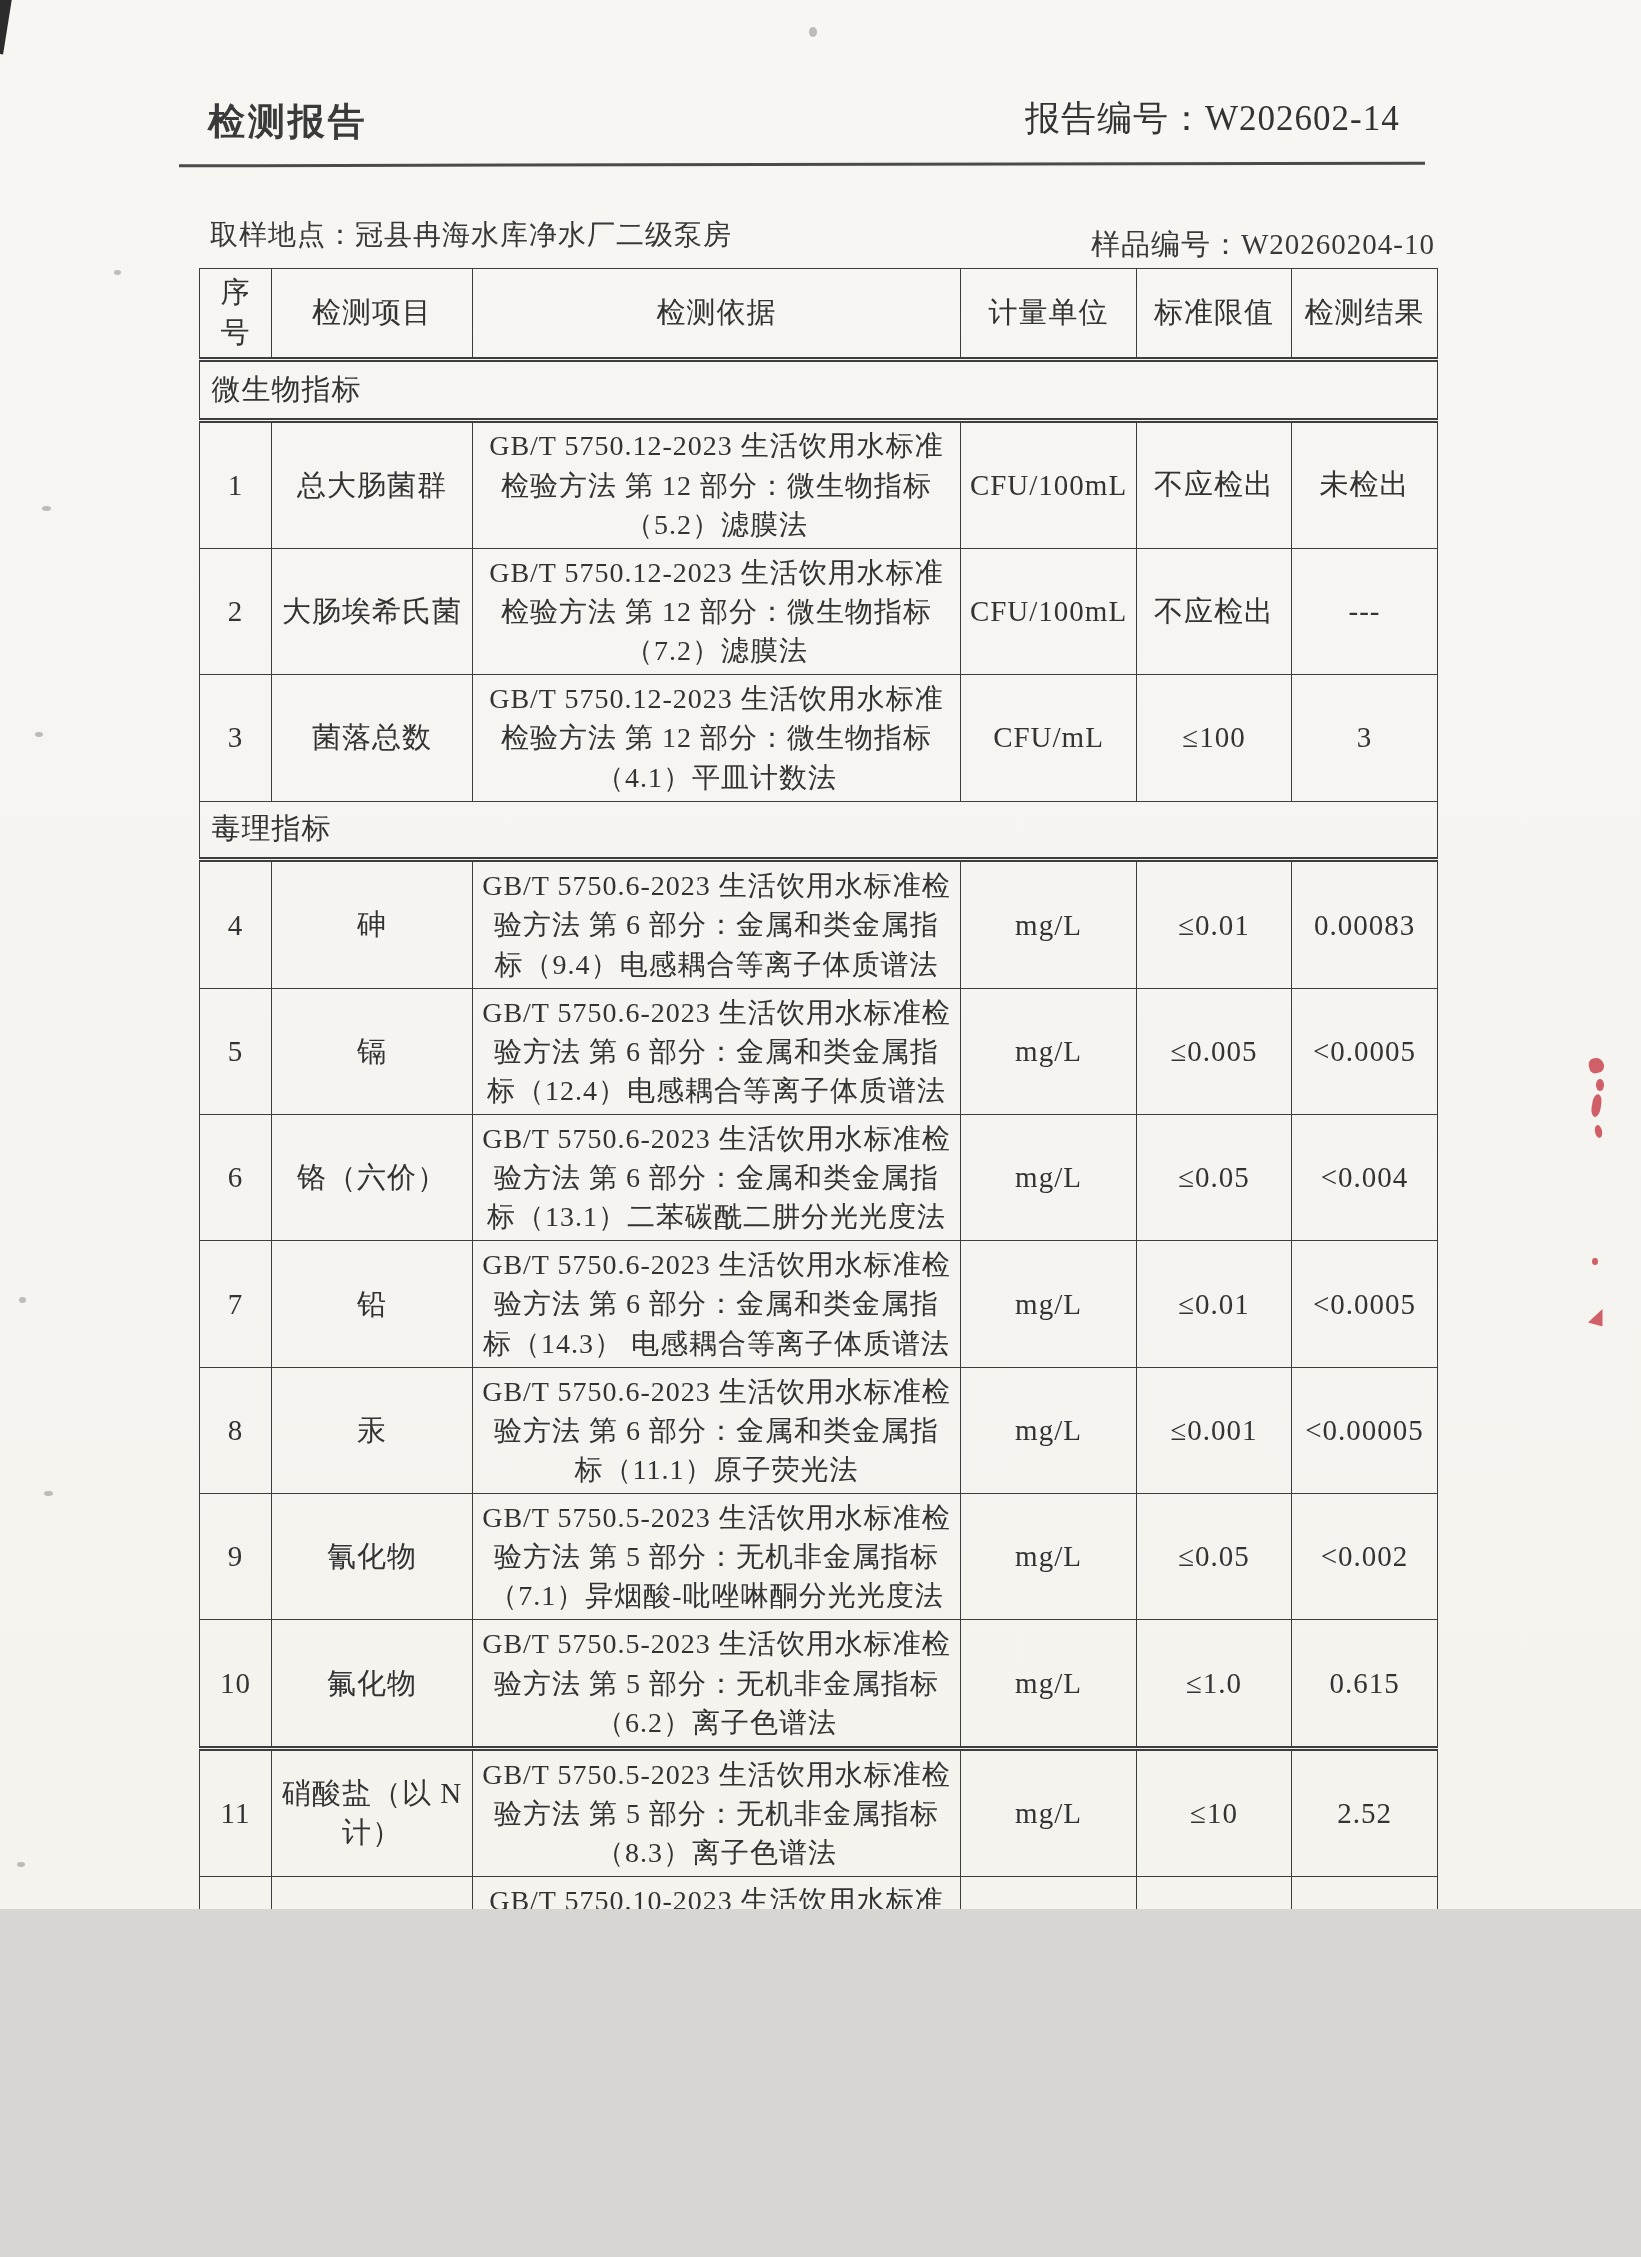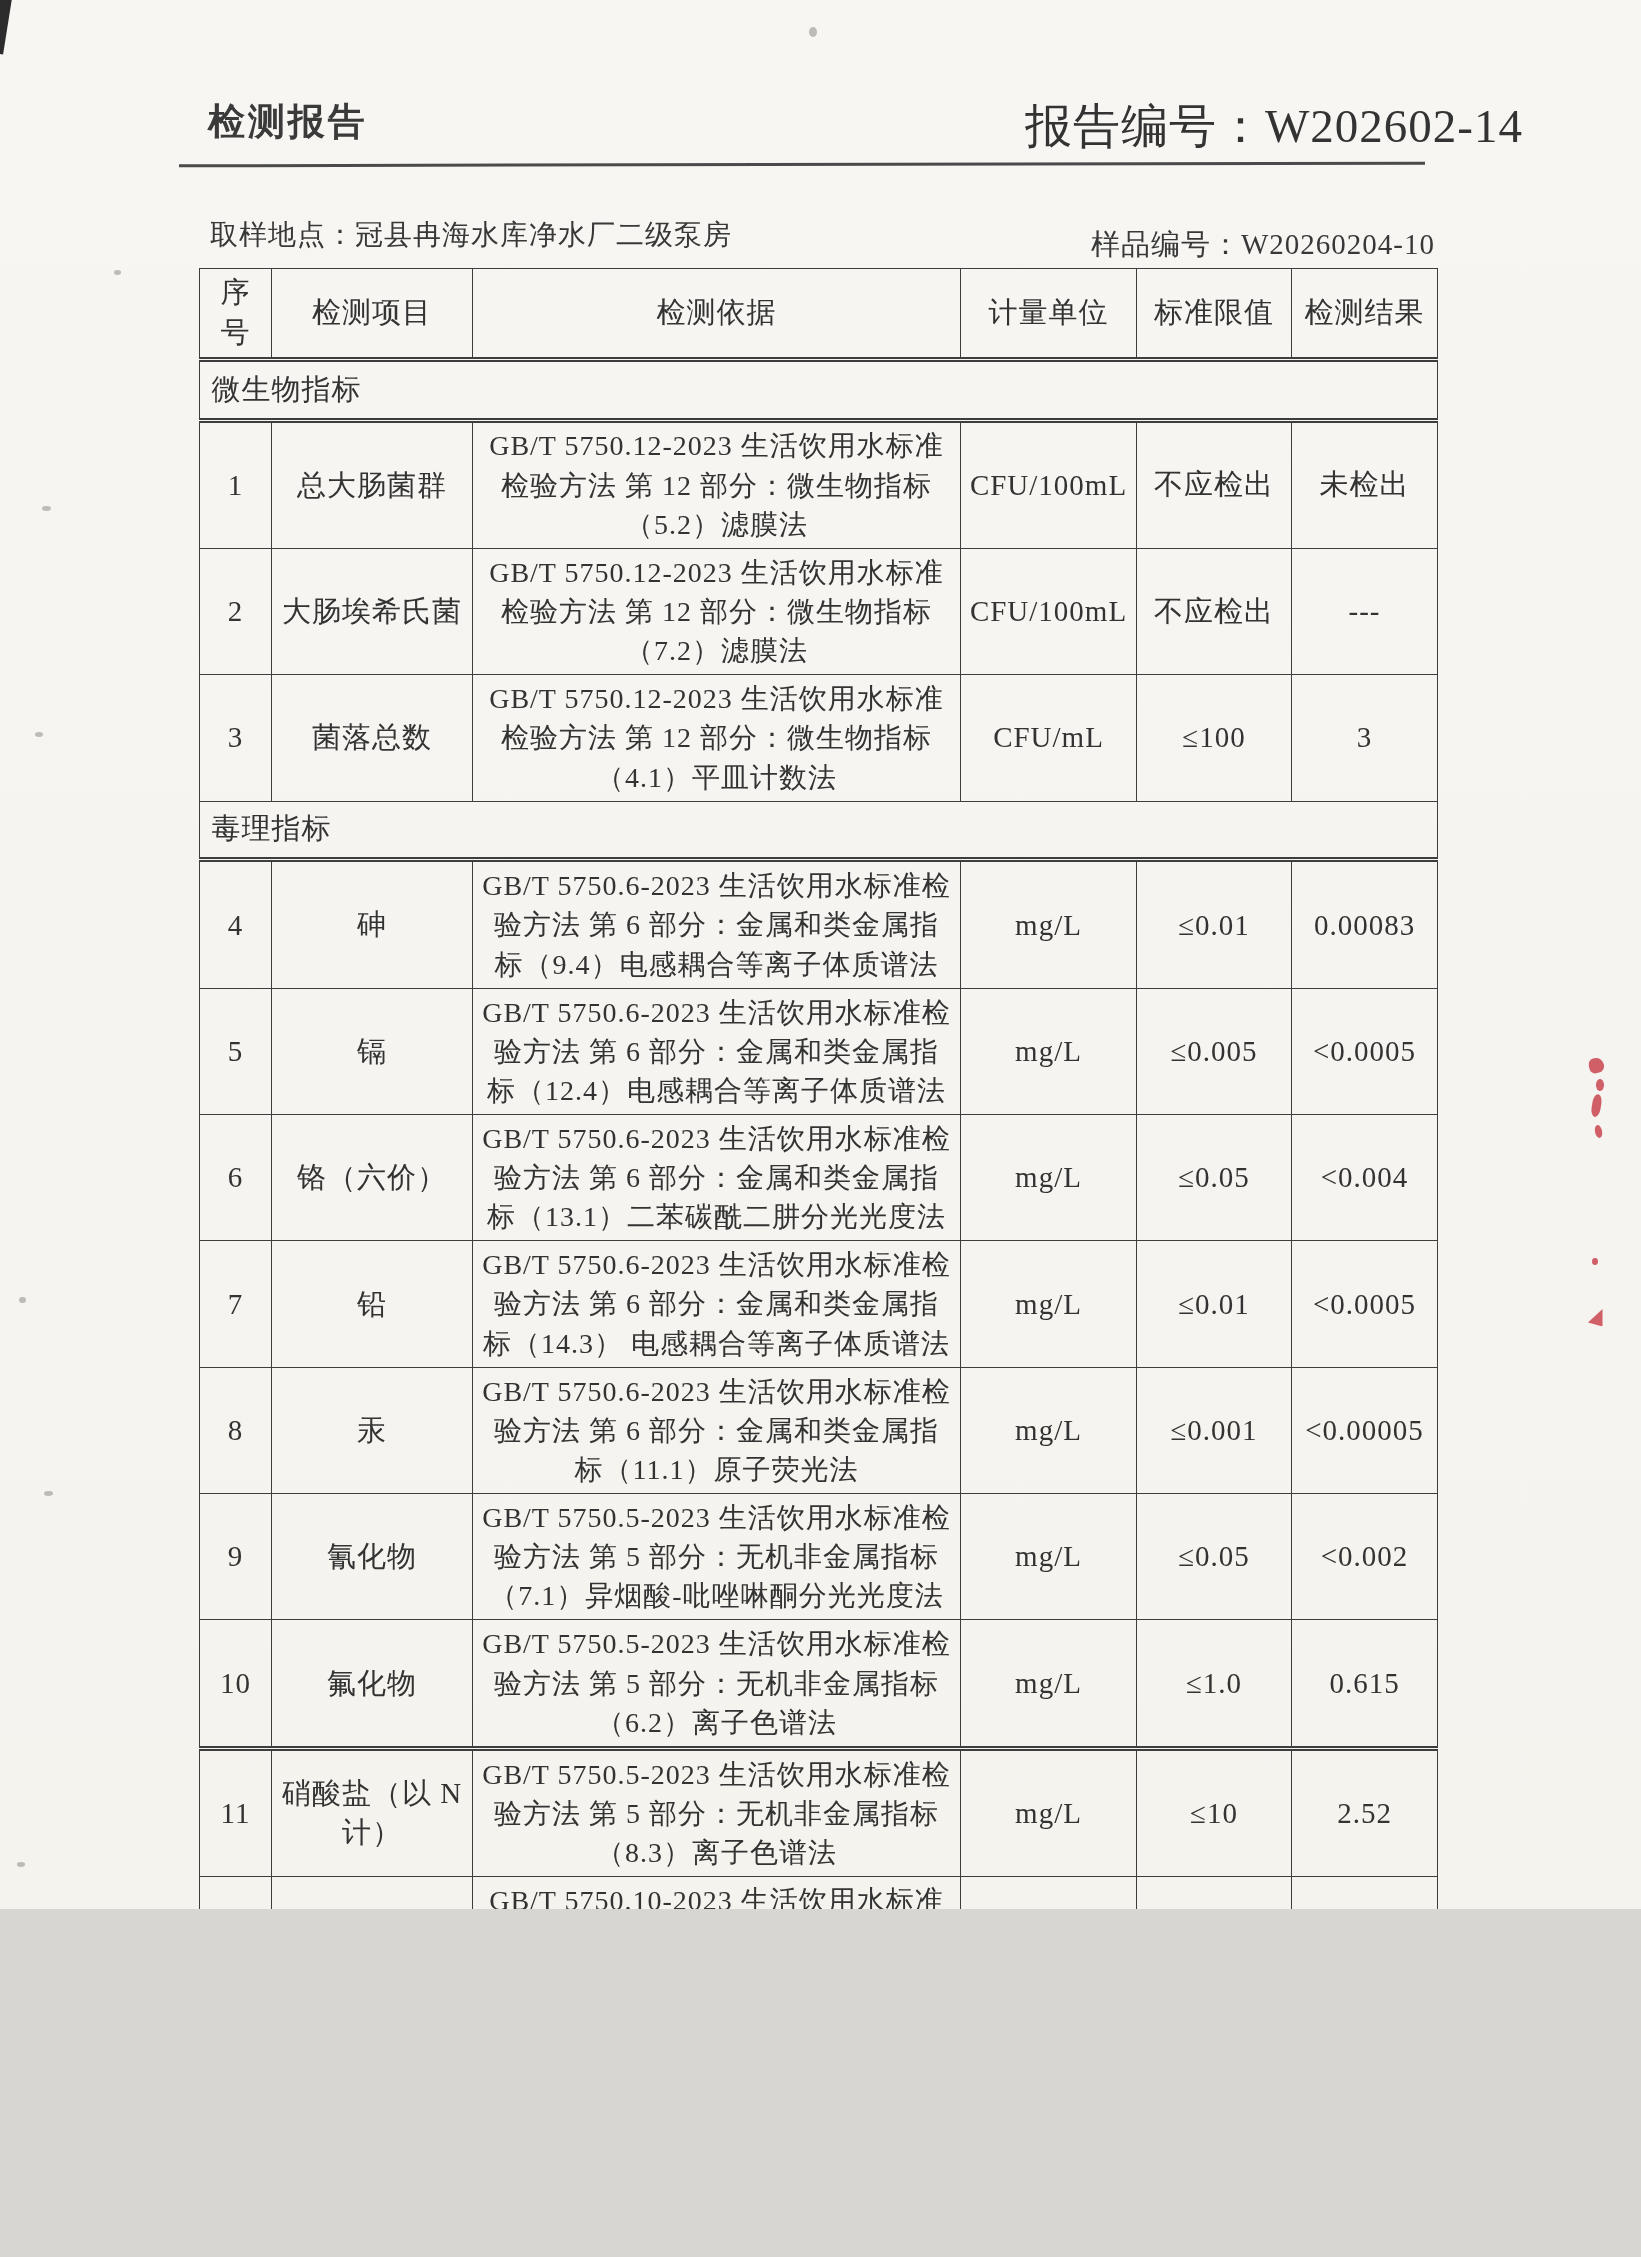--- a/index.html
+++ b/index.html
@@ -12,21 +12,21 @@
     overflow:hidden;
     font-family:"Liberation Serif","DejaVu Serif",serif;
     color:#2e2e2e;
   }
   .doc-title{
     position:absolute;top:97px;left:208px;
     font-size:37px;font-weight:600;letter-spacing:2.9px;color:#3a3a3a;
   }
   .report-no{
     position:absolute;top:95px;left:1025px;
-    font-size:47px;letter-spacing:1px;color:#333;
+    font-size:35px;letter-spacing:1px;color:#333;
   }
   .header-rule{
     position:absolute;top:163px;left:179px;width:1246px;height:2.9px;
     background:#4a4a4a;transform:rotate(-0.12deg);
   }
   .sampling{position:absolute;top:216px;left:210px;font-size:28px;letter-spacing:1px;color:#383838;}
   .sample-no{position:absolute;top:225px;left:1091px;font-size:29px;letter-spacing:1px;color:#383838;}
 
   table.results{
     position:absolute;top:268px;left:199px;

